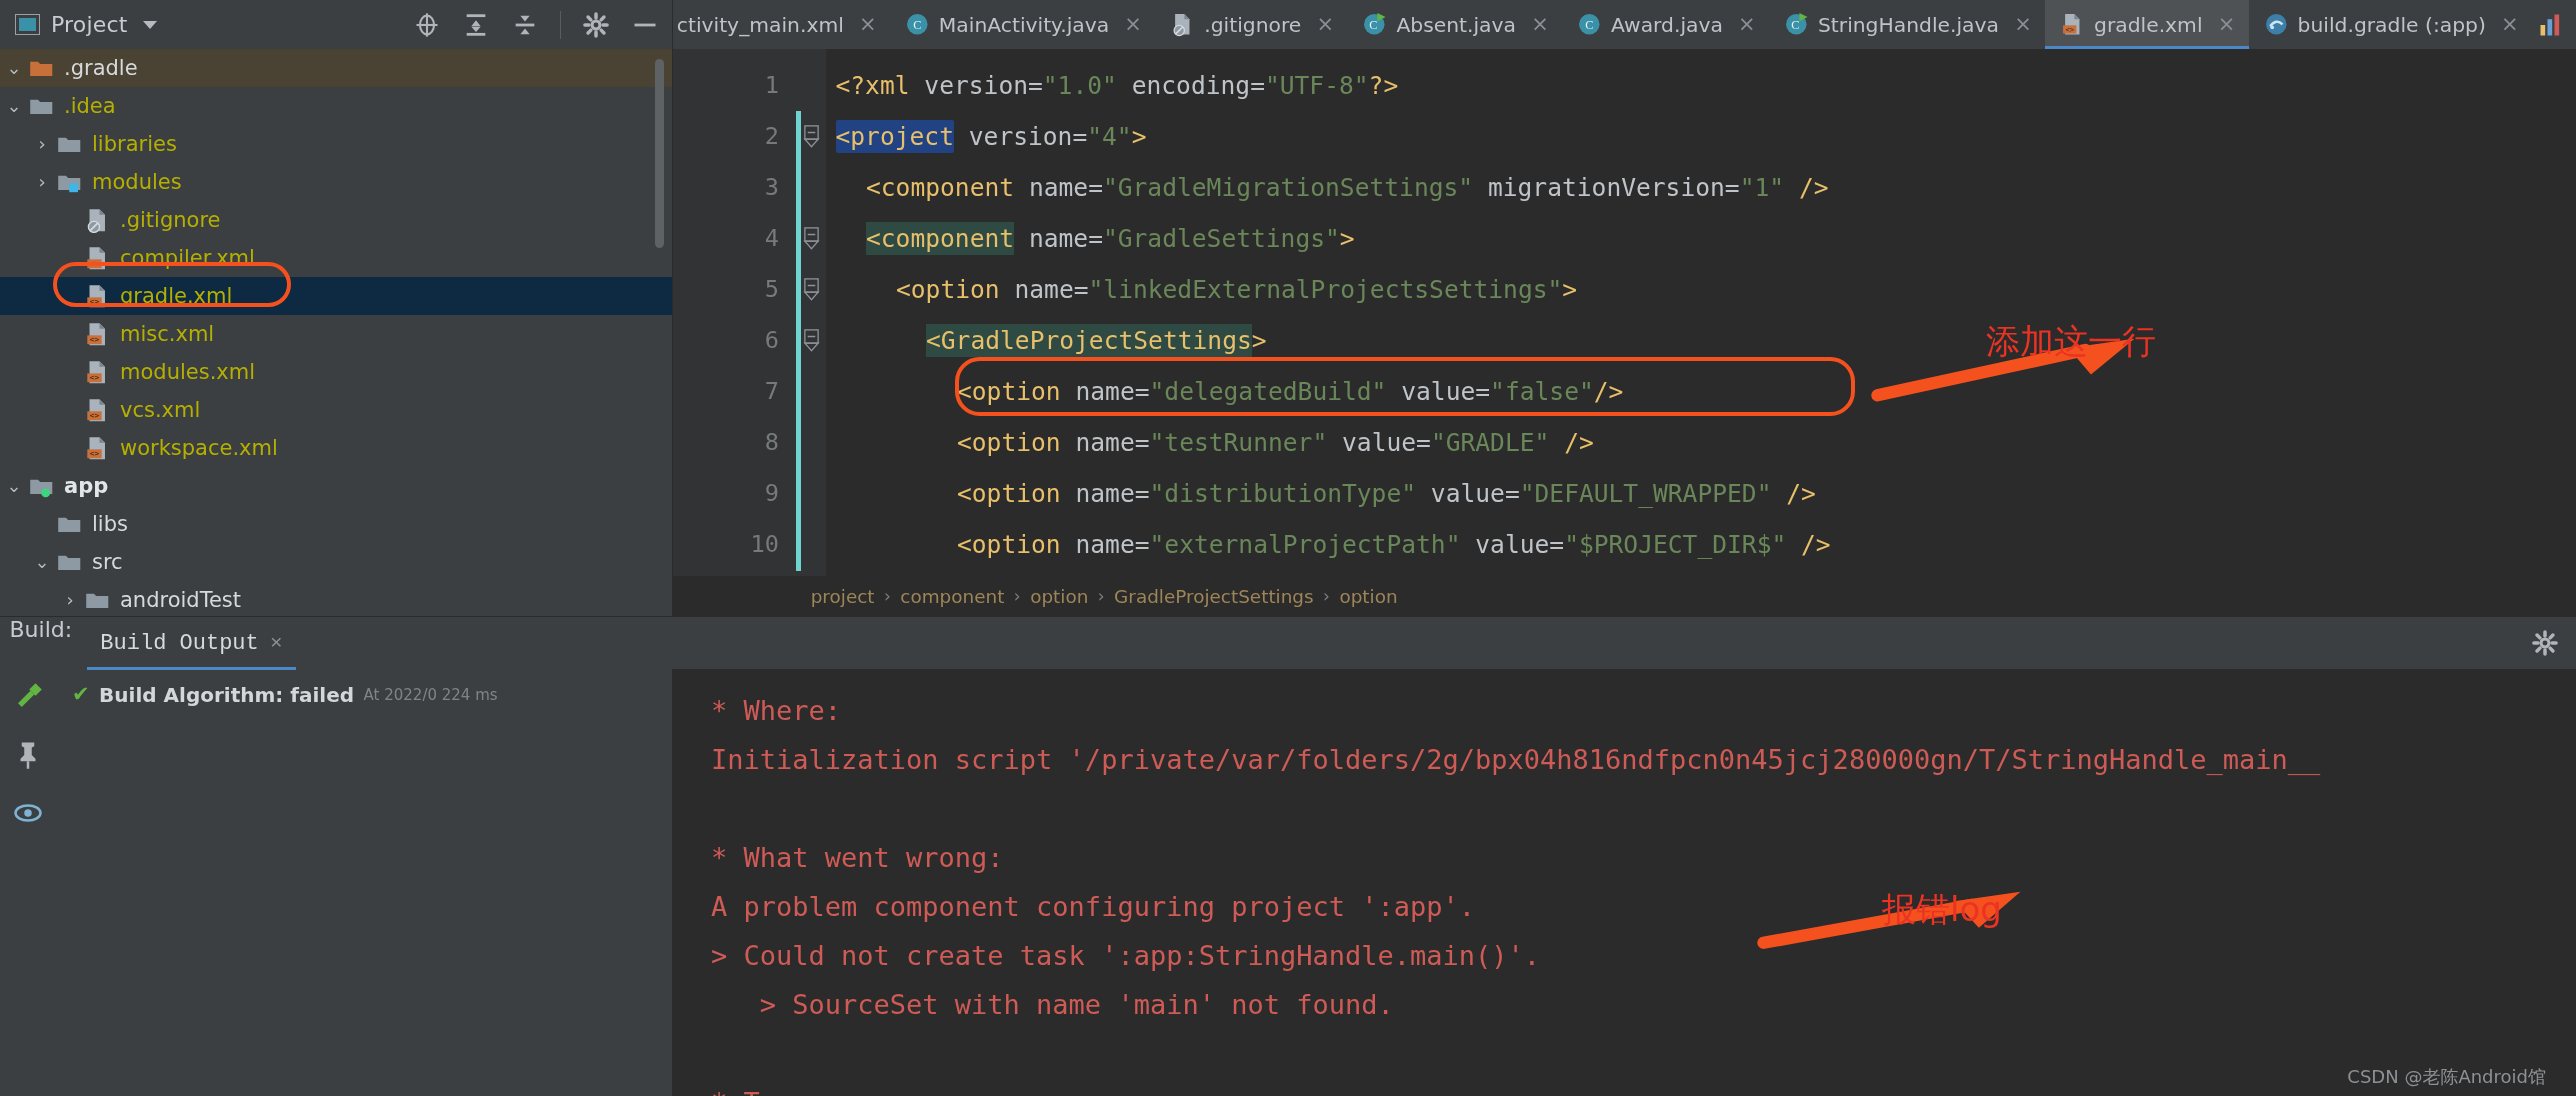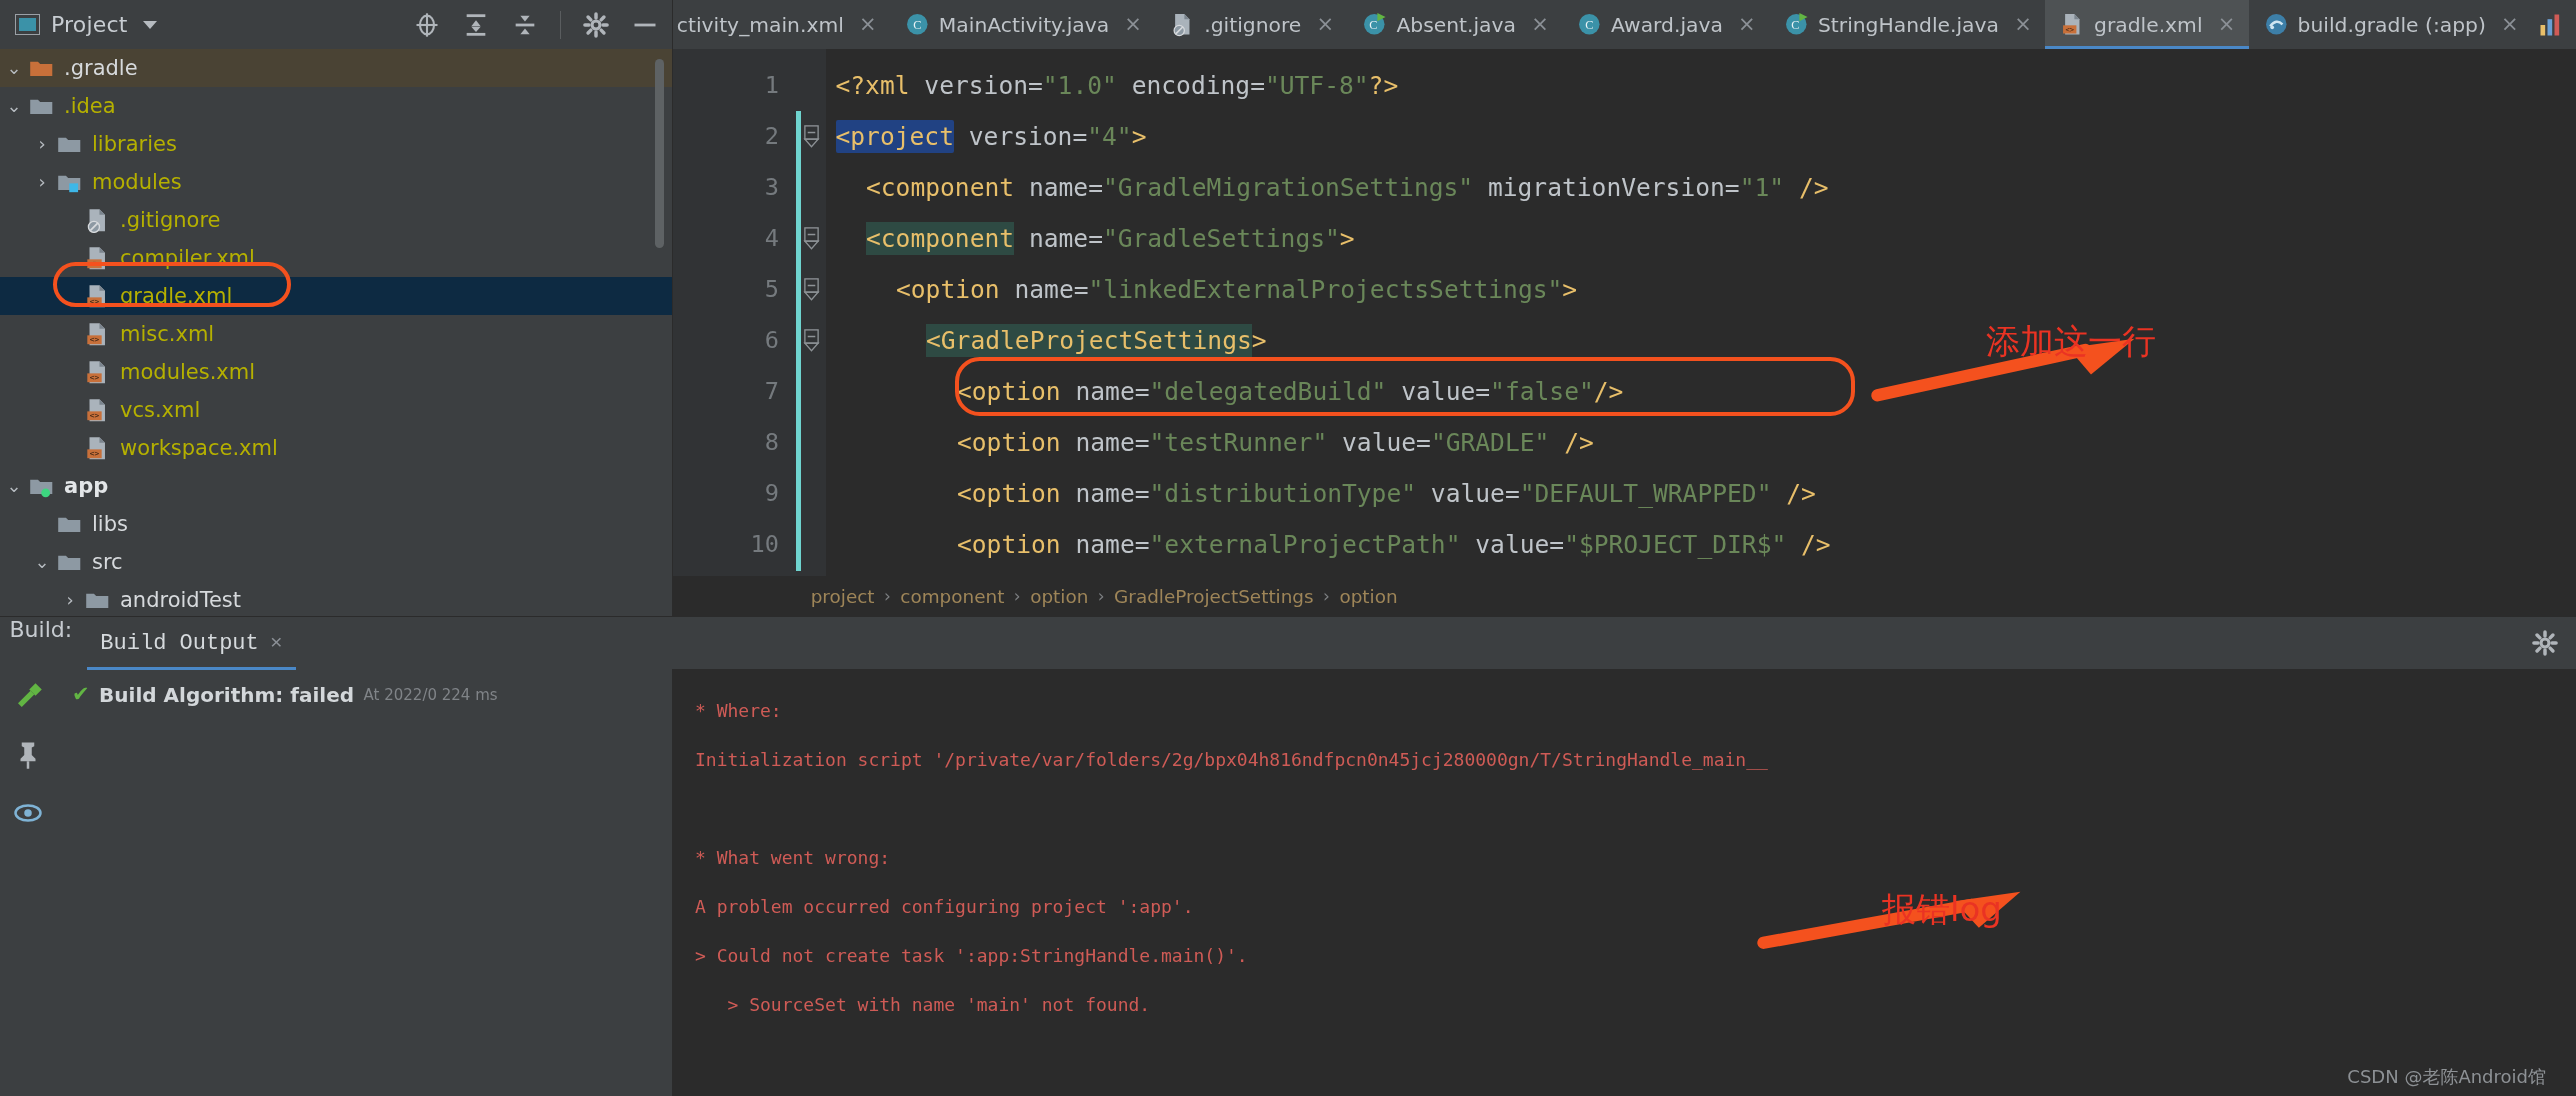--- a/index.html
+++ b/index.html
@@ -180,22 +180,22 @@
   .btrow { display: flex; align-items: center; gap: 9.5px; padding-left: 17px; height: 32px; }
   .btrow .check { color: #62b543; font-size: 21px; line-height: 1; }
   .bt-text { color: #d3d7da; font-size: 20px; font-weight: bold; }
   .bt-time { color: #808488; font-size: 15px; font-weight: normal; }
 
   .build-console {
     flex: 1; background: #2b2b2b; padding: 17px 0 0 0; overflow: hidden;
     position: relative;
   }
   .bl {
-    font-family: "DejaVu Sans Mono", monospace; font-size: 18px;
-    line-height: 49px; height: 49px; padding-left: 22px; white-space: pre;
+    font-family: "DejaVu Sans Mono", monospace; font-size: 27px;
+    line-height: 49px; height: 49px; padding-left: 38px; white-space: pre;
     color: #cf5b56;
   }
   .bl.blank { color: transparent; }
 
   
   .anno { position: absolute; pointer-events: none; }
   .anno-box {
     border: 4.7px solid #f4511e; border-radius: 24.6px; background: transparent;
   }
   .anno-text { color: #ea3323; font-size: 34px; font-family: "DejaVu Sans", sans-serif; white-space: nowrap; }
@@ -598,21 +598,21 @@
         <span class="bt-text">Build Algorithm: failed</span>
         <span class="bt-time">At 2022/0 224 ms</span>
       </div>
     </div>
 
     <div class="build-console" id="console">
         <div class="bl">* Where:</div>
         <div class="bl">Initialization script '/private/var/folders/2g/bpx04h816ndfpcn0n45jcj280000gn/T/StringHandle_main__</div>
         <div class="bl blank">&nbsp;</div>
         <div class="bl">* What went wrong:</div>
-        <div class="bl">A problem occurred configuring project ':app'.</div>
+        <div class="bl">A problem component configuring project ':app'.</div>
         <div class="bl">&gt; Could not create task ':app:StringHandle.main()'.</div>
         <div class="bl">   &gt; SourceSet with name 'main' not found.</div>
         <div class="bl blank">&nbsp;</div>
         <div class="bl">* T</div>
       </div>
   </div>
 
   <div class="anno anno-box" style="left:53px; top:262px; width:238px; height:45px;"></div>
 
   <div class="anno anno-box" style="left:955px; top:357px; width:900px; height:59px;"></div>

